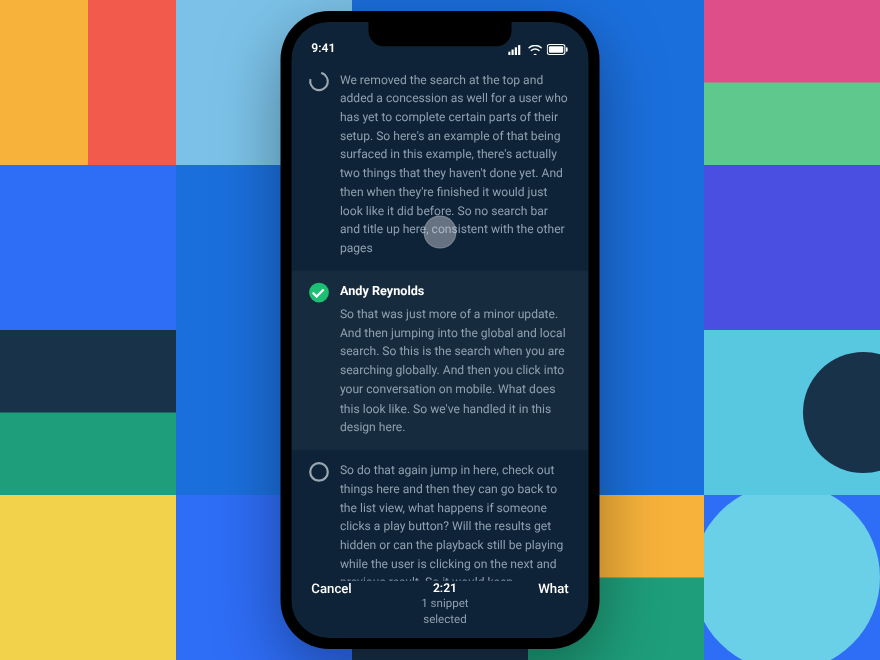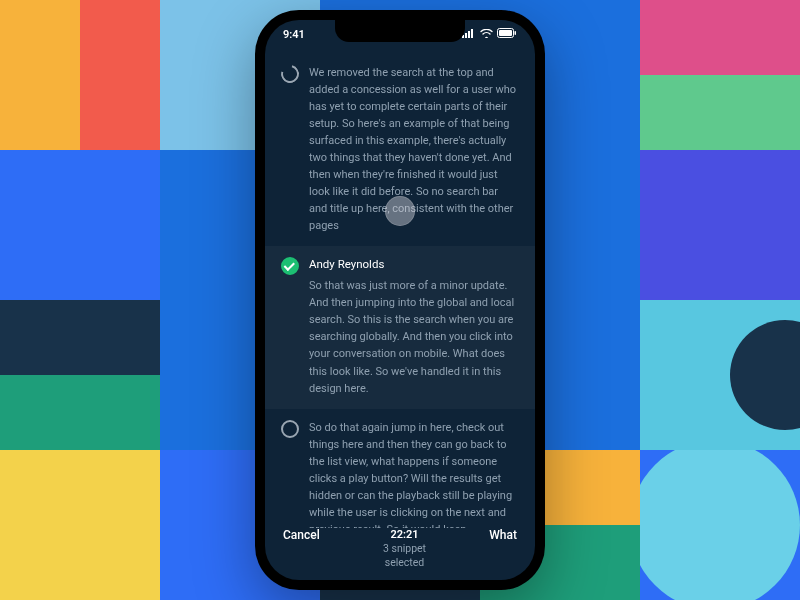--- a/index.html
+++ b/index.html
@@ -39,21 +39,21 @@
     border-bottom-left-radius: 14px;
     border-bottom-right-radius: 14px;
     z-index: 30;
   }
   .status-bar {
     position: absolute;
     top: 0; left: 0; right: 0;
     height: 30px;
     display: flex;
     justify-content: space-between;
-    align-items: flex-start;
+    align-items: flex-end;
     padding: 8px 18px 0;
     color: #fff;
     font-size: 11px;
     font-weight: 600;
     z-index: 20;
   }
   .status-right { display: flex; gap: 4px; align-items: center; }
 
   .screen {
     position: absolute;
@@ -92,21 +92,21 @@
     border-color: #1dbf73;
   }
   .bullet.checked::after {
     content: "";
     width: 8px; height: 4px;
     border-left: 2px solid #fff;
     border-bottom: 2px solid #fff;
     transform: rotate(-45deg) translate(0px,-1px);
   }
   .snippet-content { flex: 1; font-size: 11px; line-height: 1.55; }
-  .speaker { color: #fff; font-weight: 400; margin-bottom: 3px; font-size: 11.5px; }
+  .speaker { color: #fff; font-weight: 700; margin-bottom: 3px; font-size: 11.5px; }
   .body-text { color: #8fa0b0; }
 
   .touch-cursor {
     position: absolute;
     width: 30px; height: 30px;
     border-radius: 50%;
     background: rgba(210,210,220,0.45);
     top: 176px; left: 50%;
     transform: translateX(-50%);
     z-index: 25;
@@ -242,22 +242,22 @@
             <div class="bullet"></div>
             <div class="snippet-content">
               <div class="body-text">So do that again jump in here, check out things here and then they can go back to the list view, what happens if someone clicks a play button? Will the results get hidden or can the playback still be playing while the user is clicking on the next and previous result. So it would keep</div>
             </div>
           </div>
         </div>
 
       <div class="bottom-bar">
         <span class="btn">Cancel</span>
         <div class="bottom-center">
-          <div class="time">22:21</div>
-          <div class="count">3 snippet selected</div>
+          <div class="time">2:21</div>
+          <div class="count">1 snippet selected</div>
         </div>
         <span class="btn">What</span>
       </div>
     </div>
 
     <div class="touch-cursor"></div>
   </div>
 </div>
 
 </body></html>

